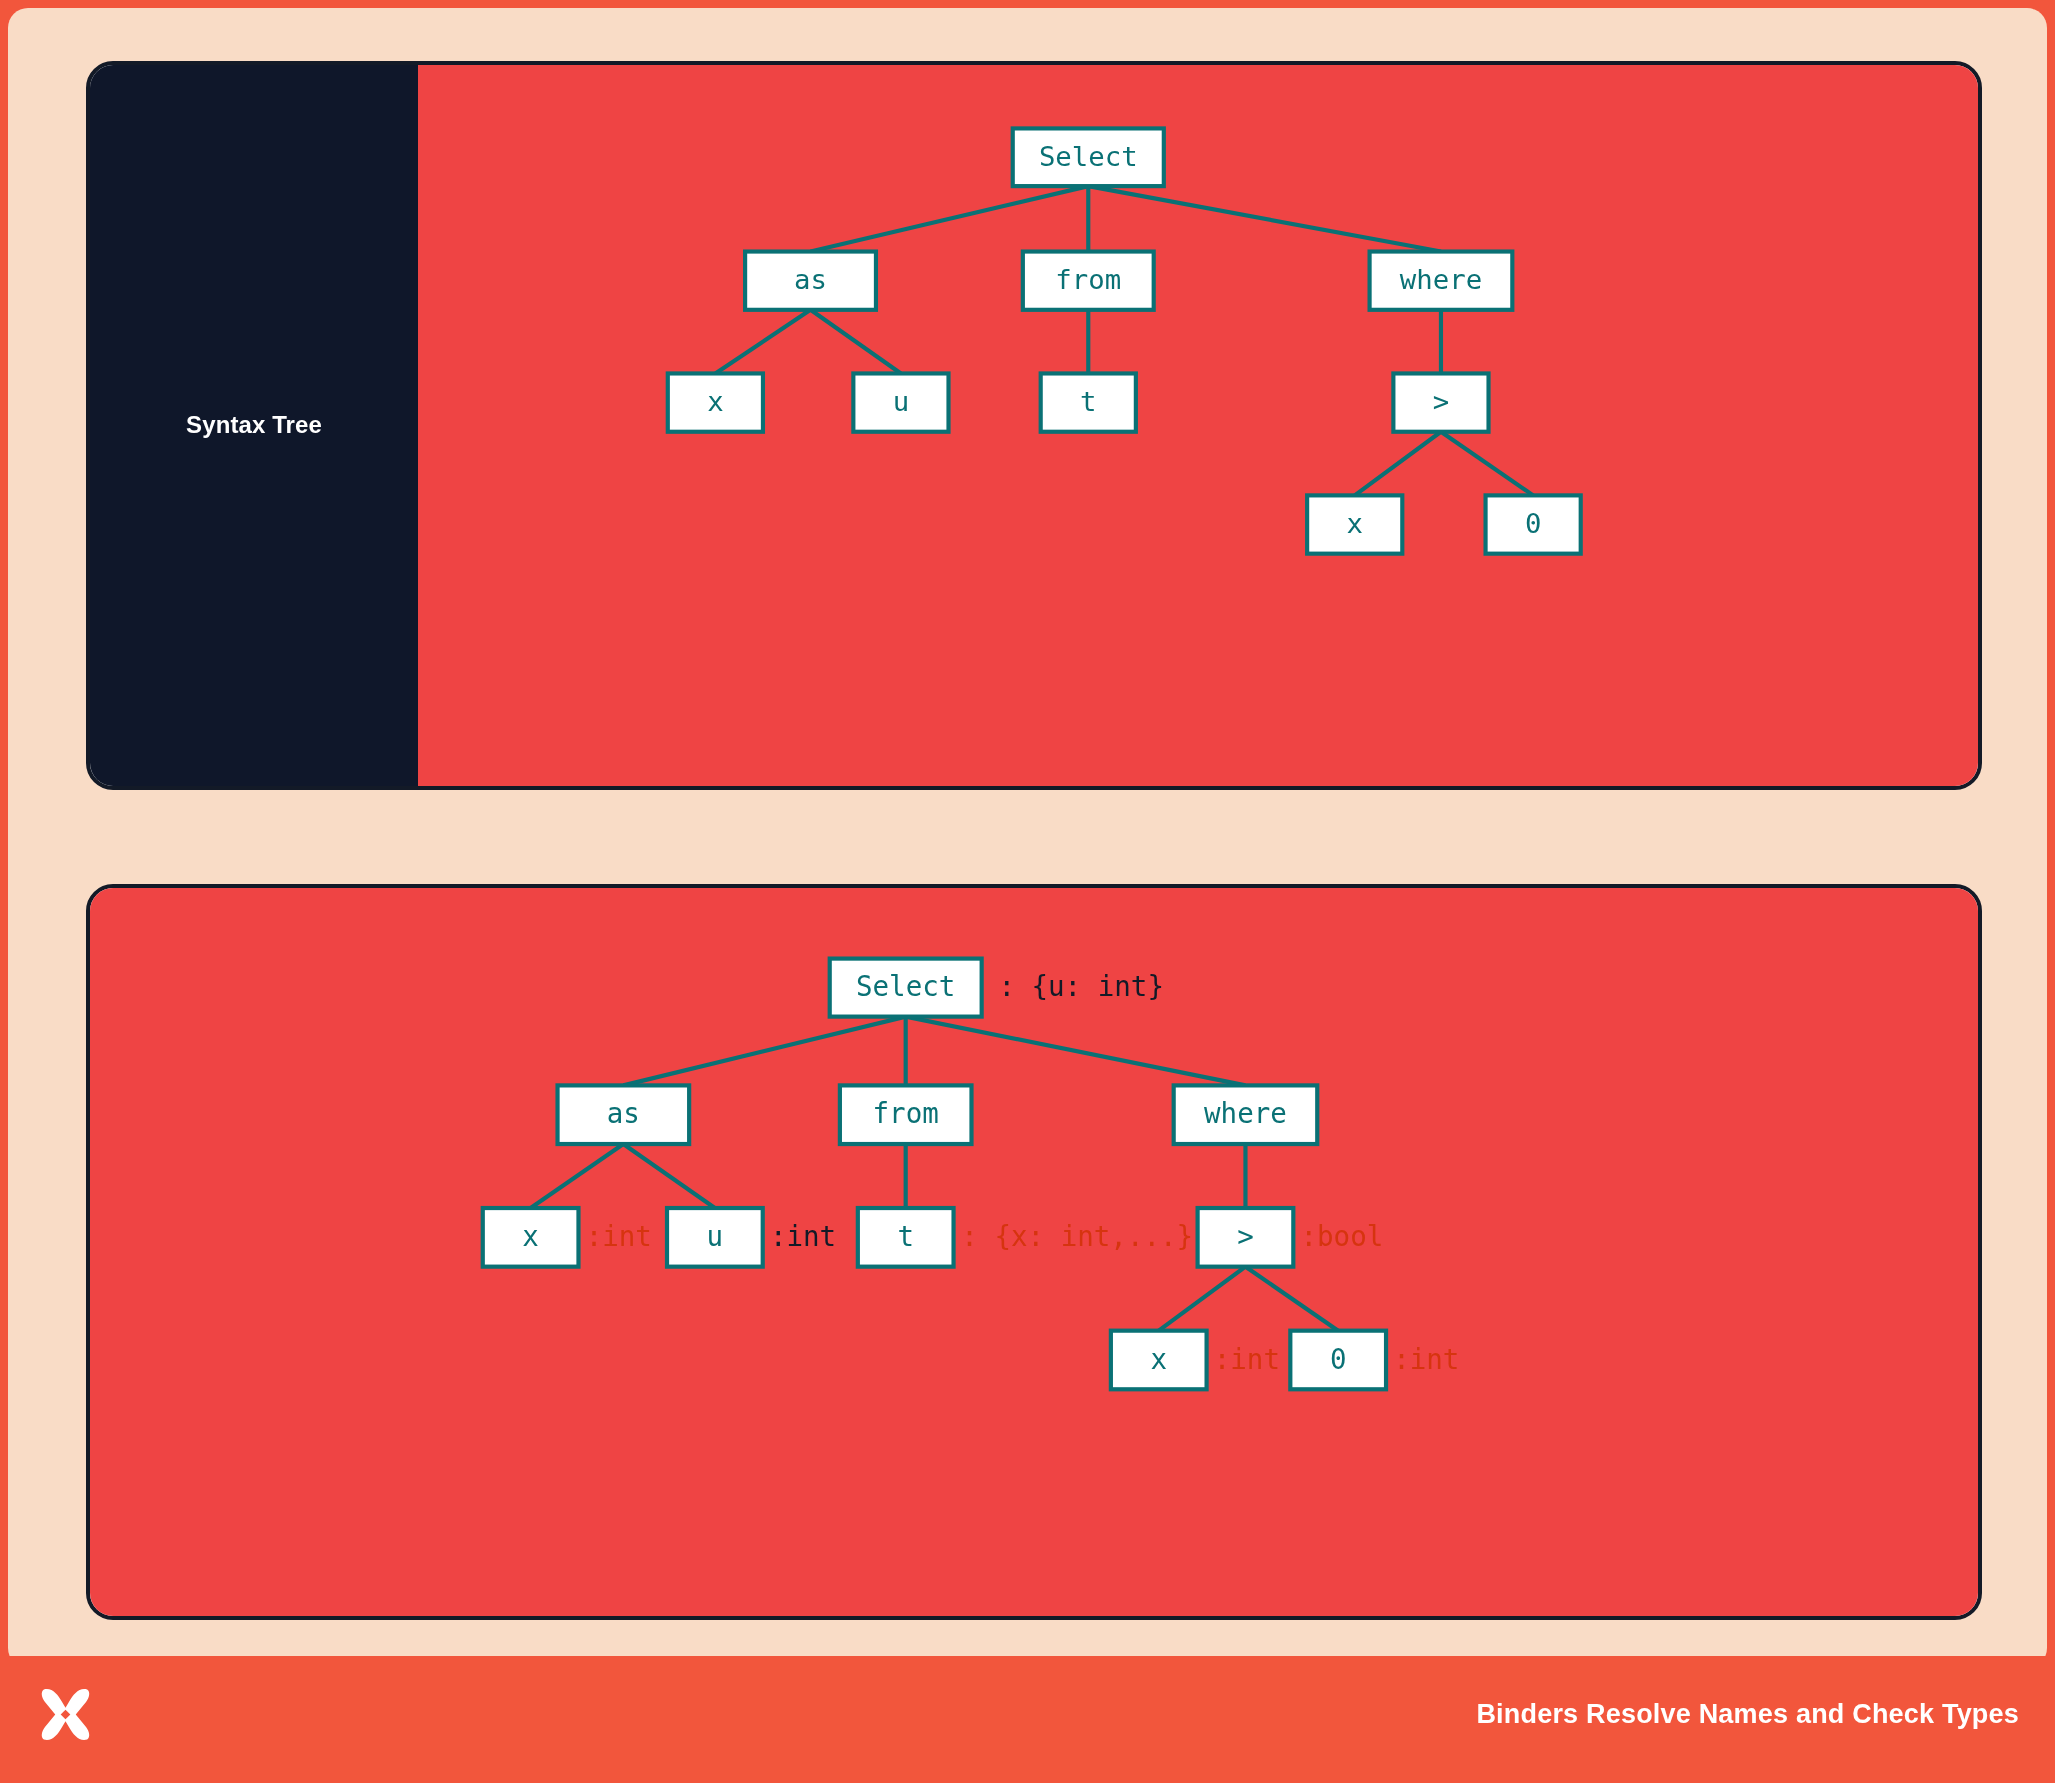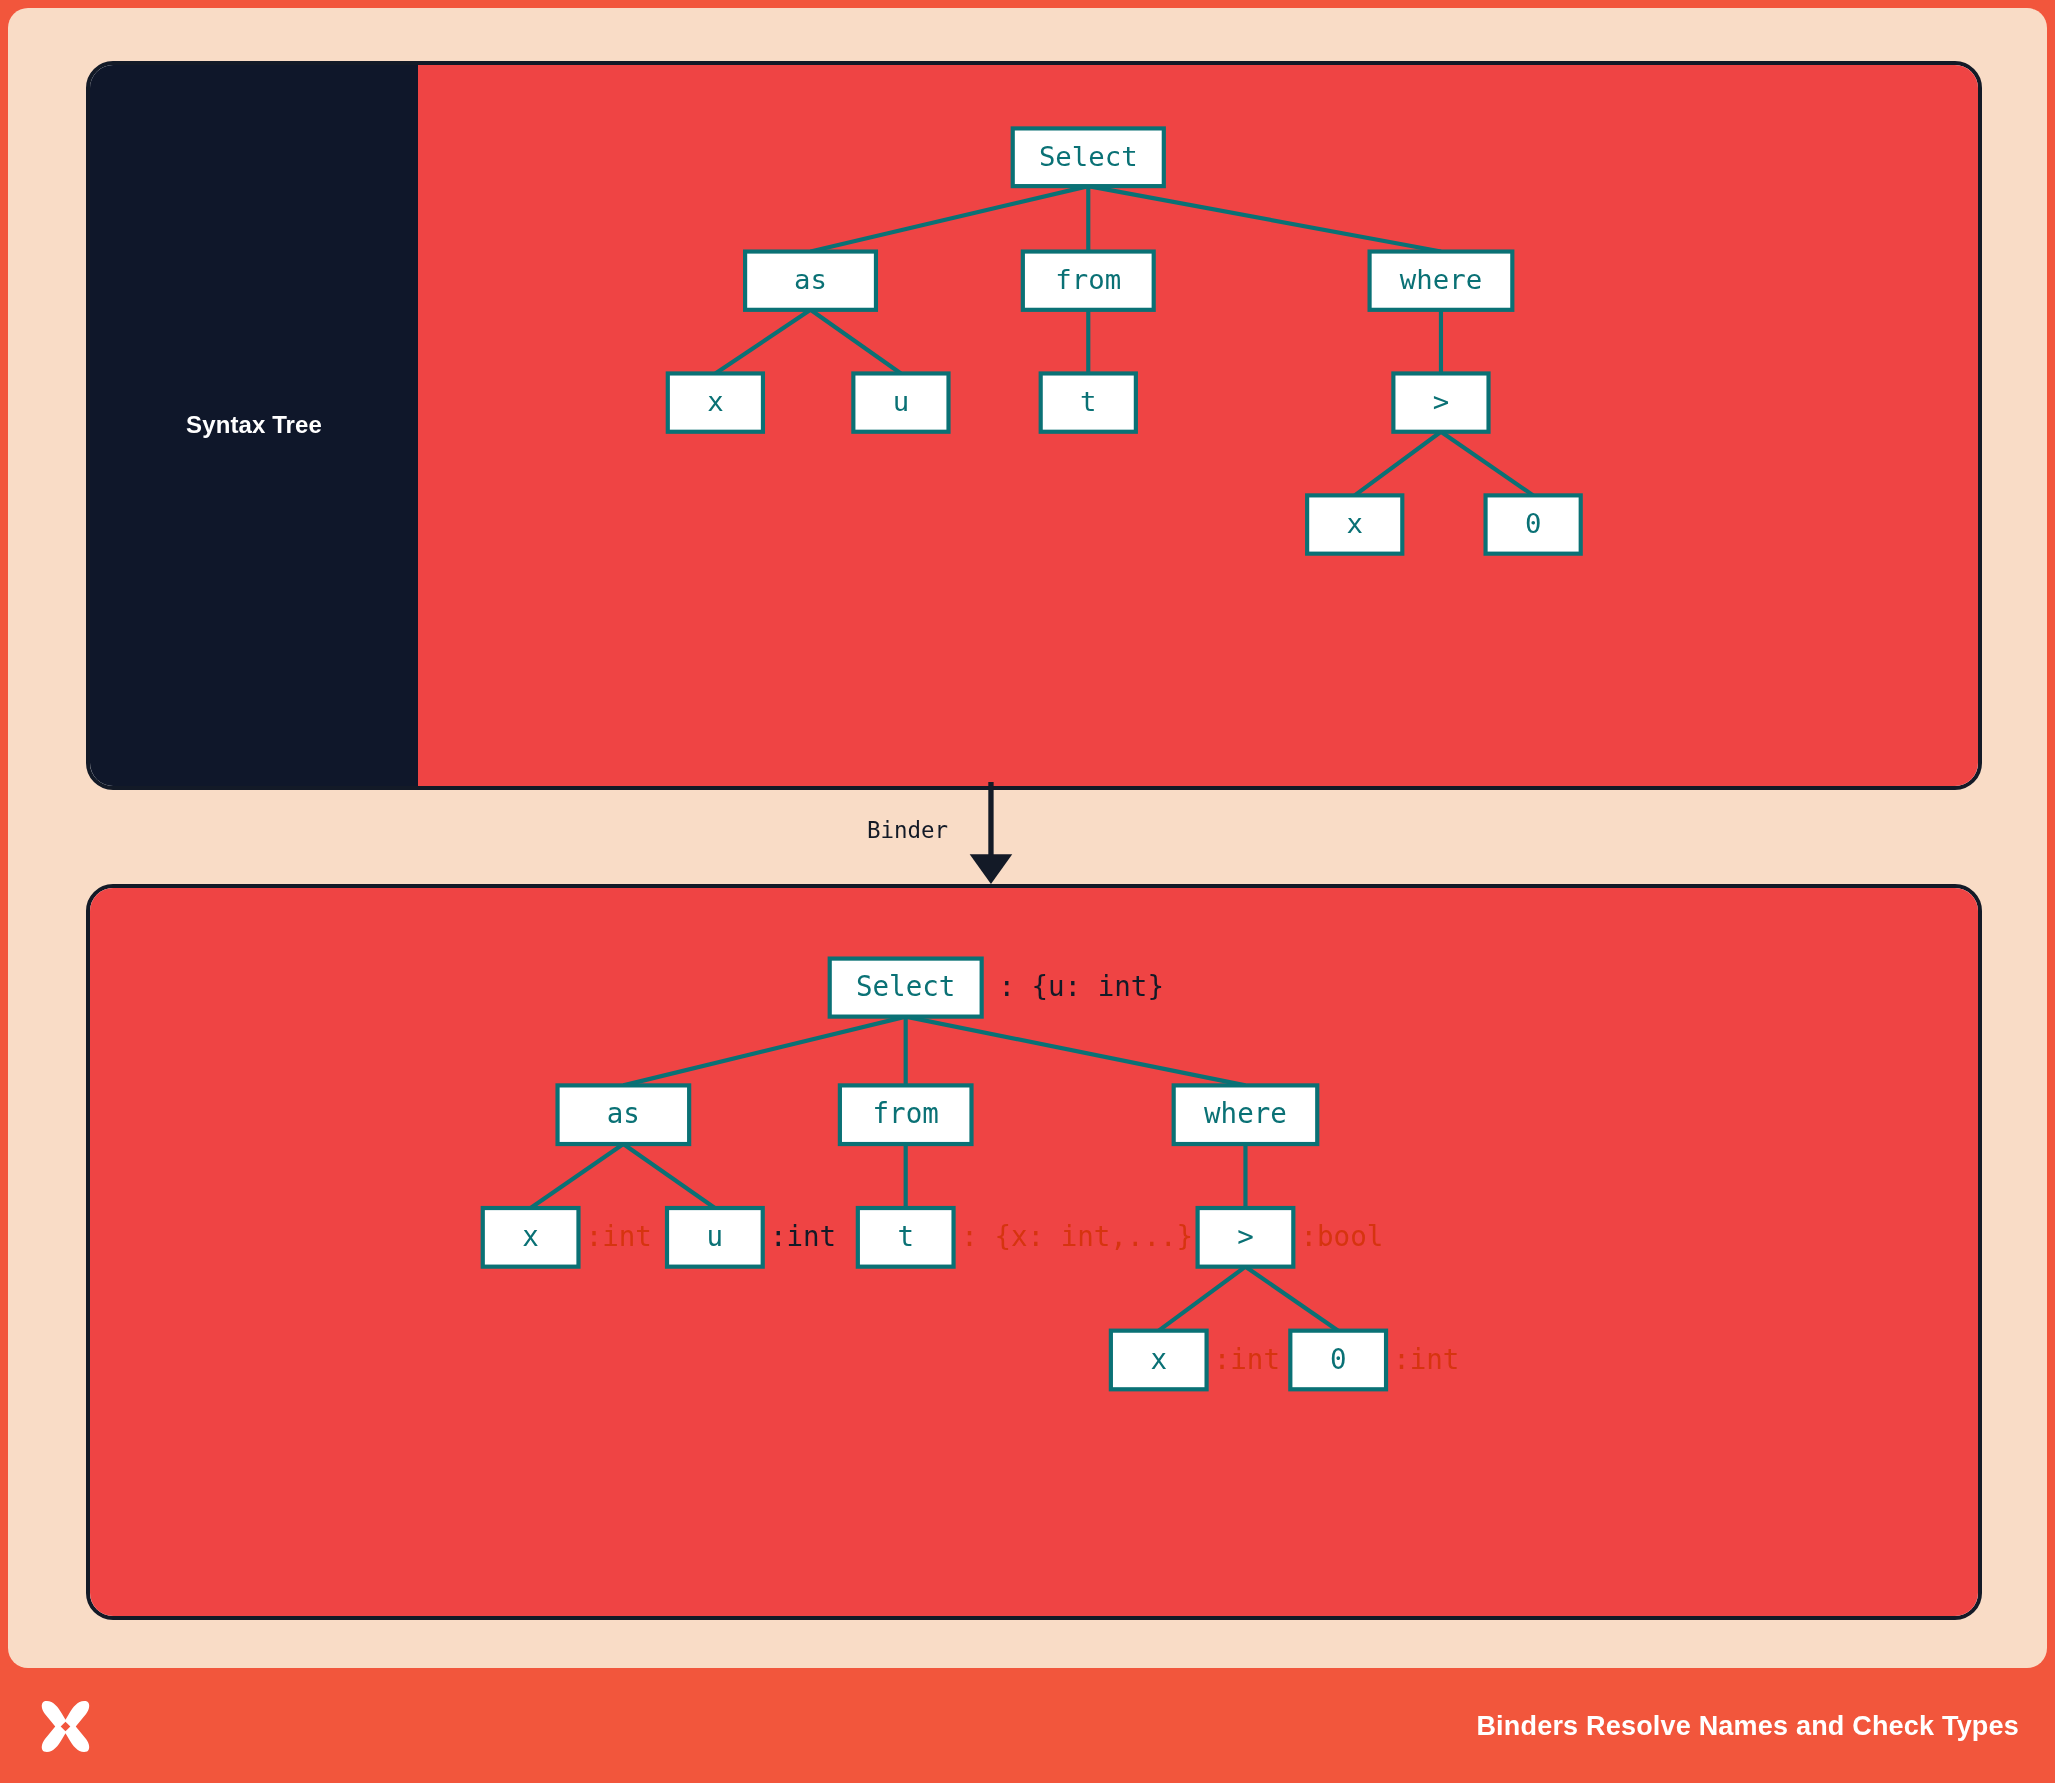--- a/index.html
+++ b/index.html
@@ -54,21 +54,21 @@
 
   
   .binder-zone{
     position:absolute;
     left:86px;top:782px;width:1888px;height:102px;
   }
   .binder-zone svg{display:block;width:100%;height:100%;}
 
   
   .footer{
-    position:absolute;left:0;bottom:0;width:2056px;height:116px;
+    position:absolute;left:0;bottom:12px;width:2056px;height:116px;
     background:#F2563C;
     display:flex;align-items:center;
   }
   .footer-logo{
     position:absolute;left:37px;top:30px;width:57px;height:57px;
   }
   .footer-title{
     position:absolute;right:37px;top:50%;
     transform:translateY(-50%);
     color:#FFFFFF;font-size:27px;font-weight:bold;
@@ -176,27 +176,20 @@
         </g>
 
         <g>
           <rect class="nbox" x="1795" y="720" width="160" height="98"></rect>
           <text class="node-label" x="1875" y="770">0</text>
         </g>
       </svg>
     </div>
   </div>
 
-  <div class="binder-zone">
-    <svg viewBox="0 0 3192 172" preserveAspectRatio="none">
-      <path class="arrow-line" d="M1530 0 L1530 128"></path>
-      <path class="arrow-head" d="M1494 122 L1566 122 L1530 172 Z"></path>
-      <text class="binder-label" x="1389" y="83" text-anchor="end">Binder</text>
-    </svg>
-  </div>
 
   <div class="panel" id="panel-bottom">
     <div class="panel-body">
       <svg viewBox="0 0 2623 1217" preserveAspectRatio="xMidYMid meet">
 
         <path class="edge" d="M1097 215 L625 330"></path>
         <path class="edge" d="M1097 215 L1097 330"></path>
         <path class="edge" d="M1097 215 L1665 330"></path>
 
         <path class="edge" d="M625 428 L470 535"></path>

